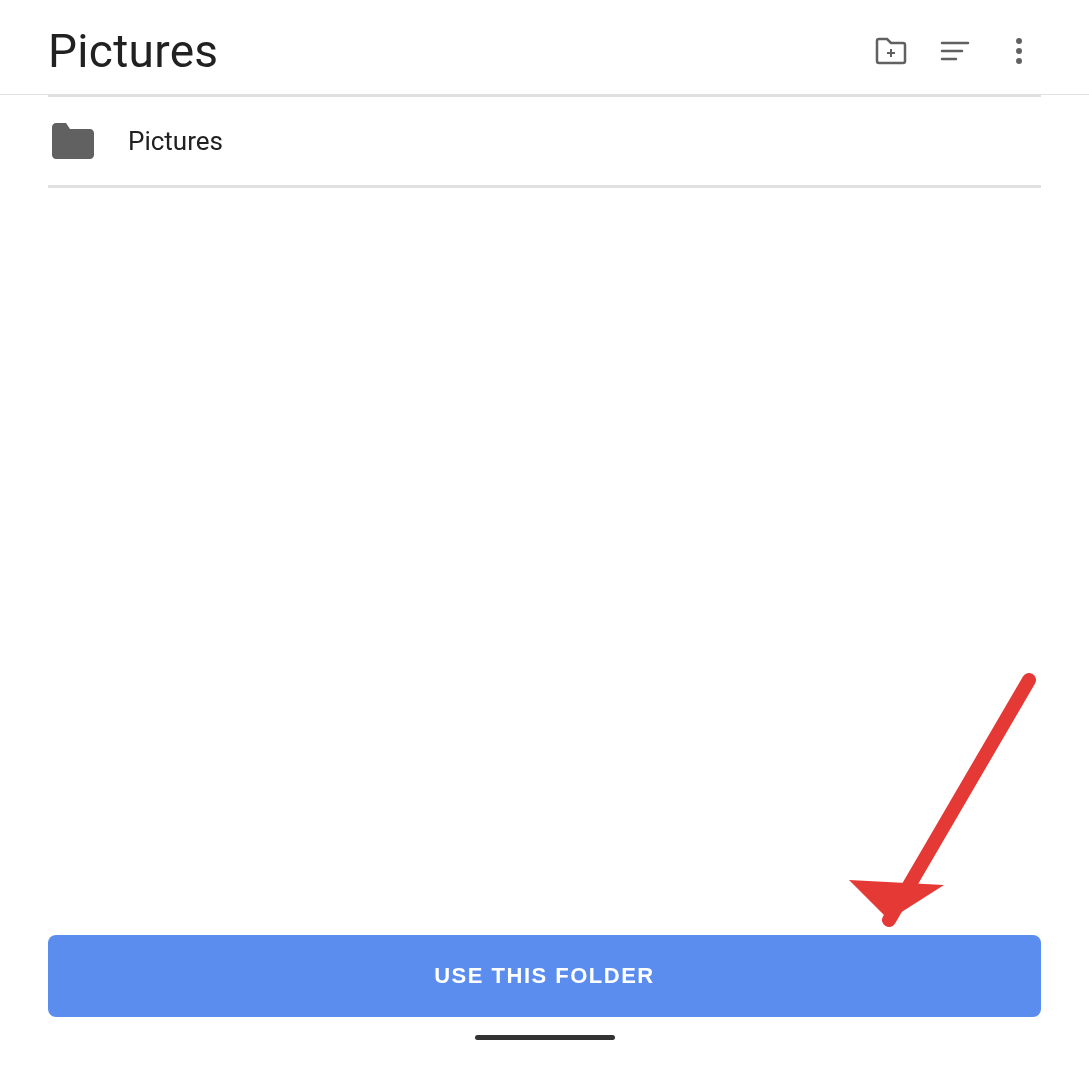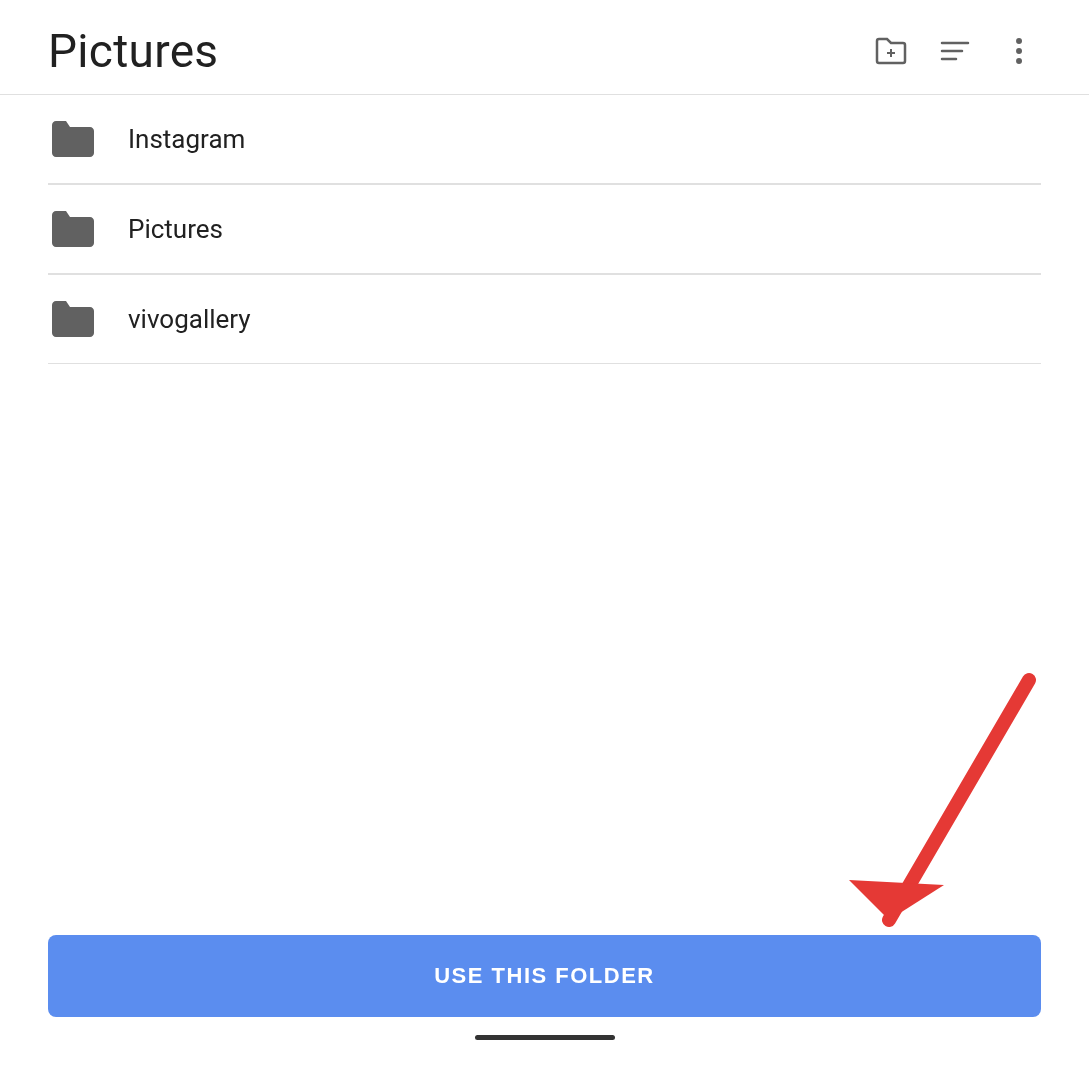--- a/index.html
+++ b/index.html
@@ -151,52 +151,36 @@
           <circle cx="4" cy="4" r="3" fill="#616161"></circle>
           <circle cx="4" cy="14" r="3" fill="#616161"></circle>
           <circle cx="4" cy="24" r="3" fill="#616161"></circle>
         </svg>
       </button>
     </div>
   </div>
 
   <div class="folder-list">
 
-    <div class="folder-item">
-      <span class="folder-icon">
-        <svg class="folder-svg" viewBox="0 0 48 40" fill="none">
-          <path d="M4 8C4 5.8 5.8 4 8 4H18L22 10H42C44.2 10 46 11.8 46 14V36C46 38.2 44.2 40 42 40H8C5.8 40 4 38.2 4 36V8Z" fill="#616161"></path>
-        </svg>
-      </span>
-      <span class="folder-name">Instagram</span>
-    </div>
     <div class="folder-divider"></div>
 
     <div class="folder-divider"></div>
 
     <div class="folder-item">
       <span class="folder-icon">
         <svg class="folder-svg" viewBox="0 0 48 40" fill="none">
           <path d="M4 8C4 5.8 5.8 4 8 4H18L22 10H42C44.2 10 46 11.8 46 14V36C46 38.2 44.2 40 42 40H8C5.8 40 4 38.2 4 36V8Z" fill="#616161"></path>
         </svg>
       </span>
       <span class="folder-name">Pictures</span>
     </div>
     <div class="folder-divider"></div>
 
     <div class="folder-divider"></div>
 
-    <div class="folder-item">
-      <span class="folder-icon">
-        <svg class="folder-svg" viewBox="0 0 48 40" fill="none">
-          <path d="M4 8C4 5.8 5.8 4 8 4H18L22 10H42C44.2 10 46 11.8 46 14V36C46 38.2 44.2 40 42 40H8C5.8 40 4 38.2 4 36V8Z" fill="#616161"></path>
-        </svg>
-      </span>
-      <span class="folder-name">vivogallery</span>
-    </div>
     <div class="folder-divider"></div>
 
   </div>
 
   <div class="bottom-section" style="position: relative;">
 
     
     <svg style="position: absolute; bottom: 110px; right: 20px; pointer-events: none; z-index: 10;" width="280" height="300" viewBox="0 0 280 300">
 
       <line x1="240" y1="10" x2="100" y2="250" stroke="#e53935" stroke-width="14" stroke-linecap="round"></line>

